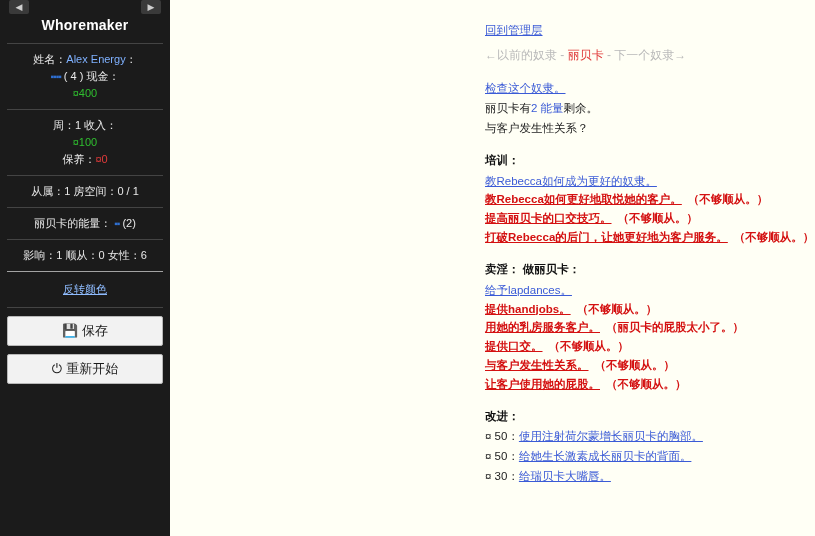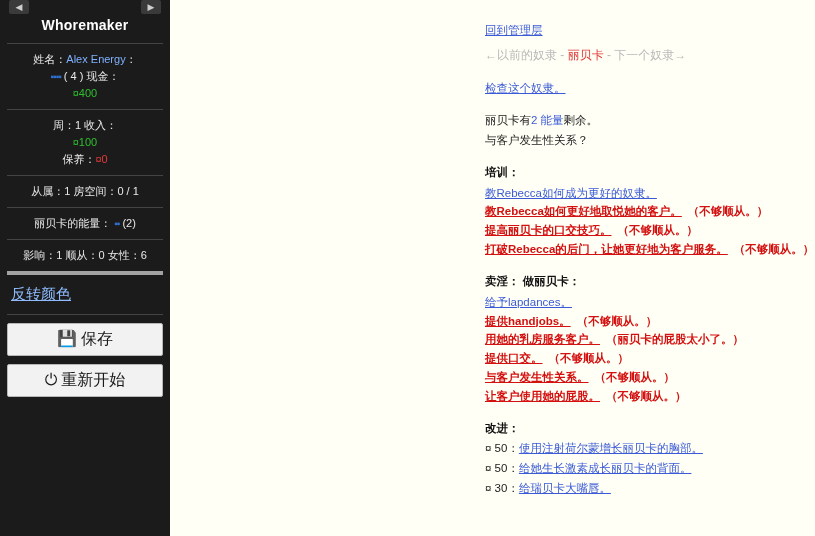--- a/index.html
+++ b/index.html
@@ -67,34 +67,35 @@
   .lbl-blue { color: #7fb1ff; }
   .val-green { color: #2fbf2f; }
   .val-red { color: #e03a3a; }
   .bar-blue { color: #2f6fd0; letter-spacing: -1px; font-size: 10px; }
   .panel a, .link {
     color: #7fb1ff;
     text-decoration: underline;
     cursor: pointer;
   }
   .invert-row {
-    border-top: 4px solid #a3a3a3;
+    border-top: 1px solid #a3a3a3;
     border-bottom: 1px solid #444;
     padding: 10px 4px;
-    font-size: 15px;
+    text-align: center;
+    font-size: 11px;
   }
   .invert-row .link { color: #8fbcff; }
   .btn {
     display: block;
     width: 100%;
     background: #f2f2f2;
     color: #1a1a1a;
     border: 1px solid #b8b8b8;
     border-radius: 2px;
-    font-size: 16px;
+    font-size: 13px;
     text-align: center;
     padding: 5px 0;
     margin-top: 8px;
     cursor: pointer;
     font-family: "Liberation Sans", sans-serif;
   }
   .btn .gl { margin-right: 4px; }
 
   
   .main {
@@ -106,21 +107,21 @@
   }
   .content {
     position: absolute;
     left: 315px;
     top: 22px;
     width: 330px;
     font-size: 11.5px;
     line-height: 1.55;
     color: #222;
   }
-  .content .row { margin: 0 0 14px 0; font-family: Liberation Serif, serif; }
+  .content .row { margin: 0 0 2px 0; font-family: Liberation Serif, serif; }
   .topline { margin-bottom: 6px; }
   .navline { color: #b9b9b9; font-size: 12px; margin-bottom: 16px; }
   .navline .cur { color: #e03a3a; text-decoration: none; }
   .blue { color: #3b5bd6; text-decoration: underline; cursor: pointer; }
   .plainline { color: #222; margin-bottom: 2px; }
   .plainline .b { color: #3b5bd6; }
   .sect {
     font-weight: bold;
     color: #111;
     margin-top: 14px;

